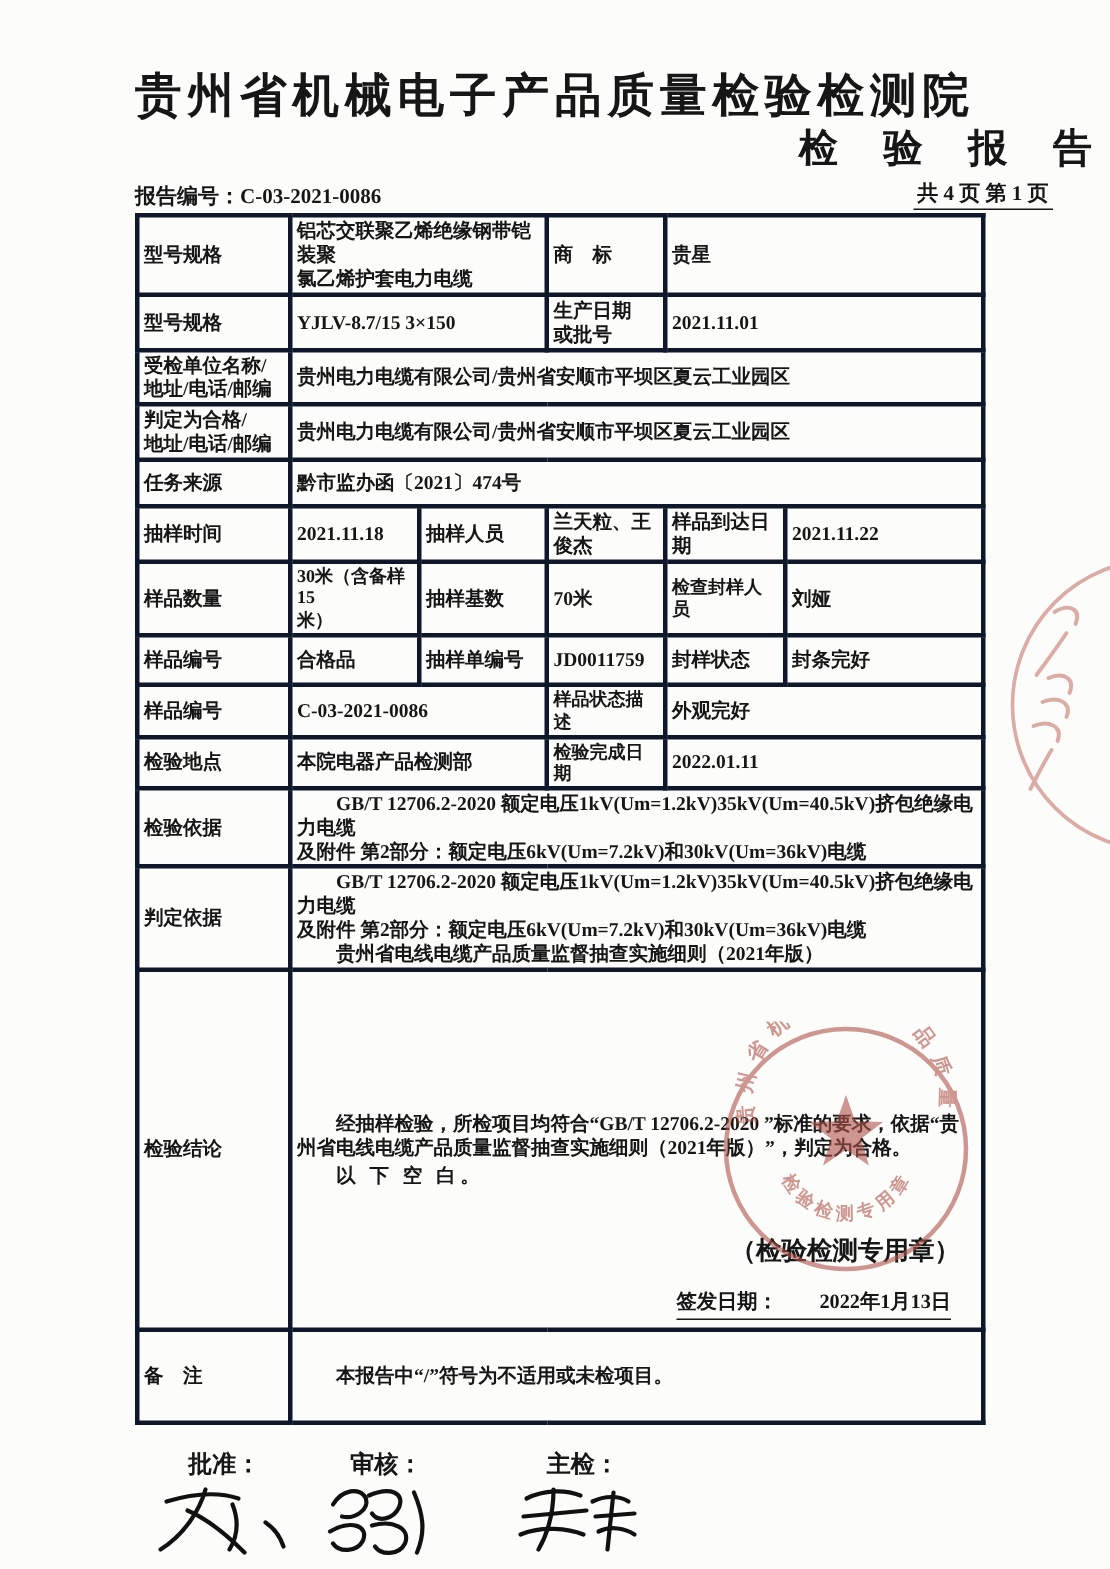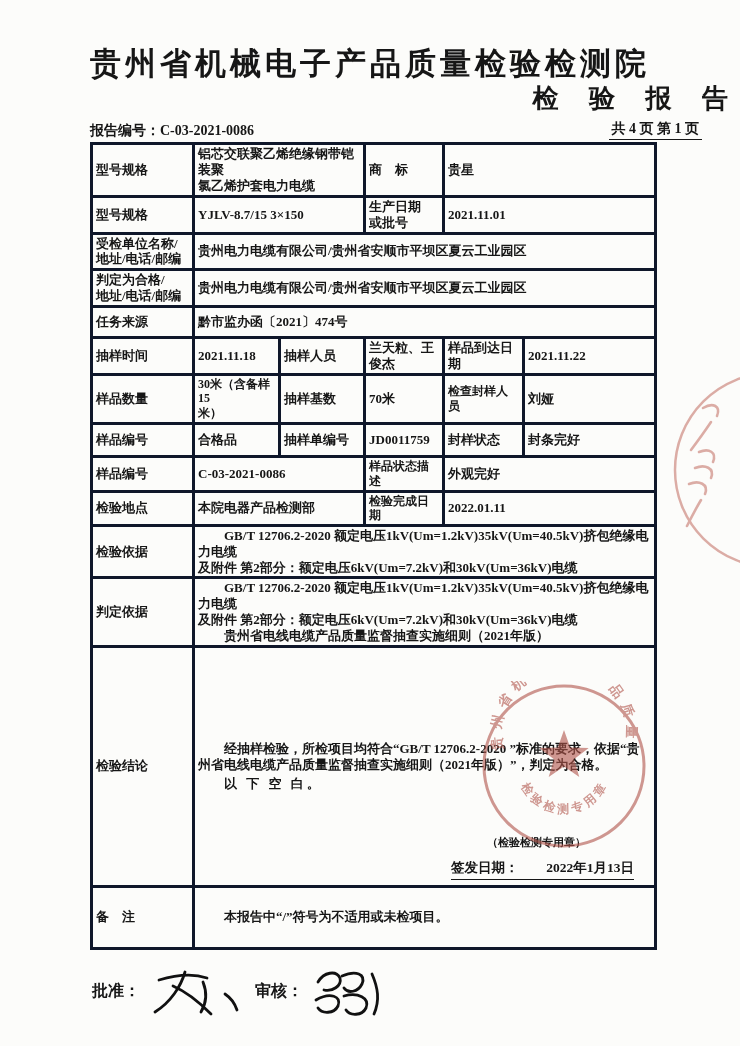--- a/index.html
+++ b/index.html
@@ -34,33 +34,33 @@
     overflow:hidden;
   }
   td.lbl{padding:1px 2px;}
   td.left{text-align:left;padding-left:7px;margin-top:11px;}
   .pre{white-space:pre-line;}
   .small{font-size:11px;margin-top:12px;}
   td.basis{text-align:left;padding:2px 4px 2px 5px;font-size:12.5px;}
   .indent{text-indent:2em;}
   td.concl-cell{position:relative;vertical-align:top;text-align:left;padding:24px 10px 0 8px;font-size:13.5px;}
   .concl-blank{margin-top:3px;letter-spacing:3px;}
-  .stamp-note{position:absolute;top:188px;left:292px;font-size:11px;white-space:nowrap;}
+  .stamp-note{position:absolute;top:176px;left:292px;font-size:17px;white-space:nowrap;}
   .issue-line{
     position:absolute;left:256px;right:20px;bottom:5px;
     display:flex;justify-content:space-between;
     border-bottom:1.5px solid #161616;padding-bottom:2px;
     font-size:13.5px;font-weight:bold;white-space:nowrap;
   }
   td.remark-cell{text-align:left;padding-left:7px;}
   .sign-row{
     display:flex;align-items:center;margin:16px 0 0 92px;
     font-size:16px;font-weight:bold;
   }
-  .sign-item{display:flex;align-items:center;}
+  .sign-item{display:flex;align-items:center;flex-direction:column;}
   .sign-item svg{margin-left:5px;}
   .s2{}
   .s3{margin-left:26px;}
   .stamp-main{position:absolute;left:479px;top:681px;opacity:.6;pointer-events:none;}
   .stamp-edge{position:absolute;left:655px;top:360px;opacity:.5;pointer-events:none;}
   .seal-ring-text{font-family:"Liberation Serif","DejaVu Serif",serif;font-weight:bold;}
 </style>
 </head>
 <body>
 
@@ -201,20 +201,35 @@
       <svg width="96" height="52" viewBox="0 0 96 52">
         <g fill="none" stroke="#111" stroke-width="2.8" stroke-linecap="round">
           <path d="M10,16 C16,6 28,4 32,12 C34,20 24,26 16,24"></path>
           <path d="M34,10 C48,4 58,8 54,18 C50,26 40,28 36,22"></path>
           <path d="M8,34 C22,26 34,30 30,40 C26,48 14,48 10,42"></path>
           <path d="M36,30 C50,26 62,32 58,42 C54,50 42,50 38,44"></path>
           <path d="M64,8 C70,22 72,34 66,48"></path>
         </g>
       </svg>
     </div>
+    <div class="sign-item s3">
+      <span>主检：</span>
+      <svg width="104" height="52" viewBox="0 0 104 52">
+        <g fill="none" stroke="#111" stroke-width="2.8" stroke-linecap="round">
+          <path d="M12,12 C24,6 38,6 48,10"></path>
+          <path d="M10,24 L52,20"></path>
+          <path d="M8,36 C22,30 40,32 50,36"></path>
+          <path d="M30,6 C30,18 28,32 20,46"></path>
+          <path d="M56,14 C64,10 74,10 80,14"></path>
+          <path d="M58,24 L84,22"></path>
+          <path d="M60,34 C68,30 78,32 84,36"></path>
+          <path d="M70,8 L66,46"></path>
+        </g>
+      </svg>
+    </div>
   </div>
 
   <svg class="stamp-main" width="170" height="170" viewBox="0 0 170 170">
     <circle cx="85" cy="85" r="80" fill="none" stroke="#b0544a" stroke-width="3"></circle>
     <path id="ringPath" d="M 24.1 68.7 A 63 63 0 1 1 145.9 68.7" fill="none"></path>
     <path id="ringBottomPath" d="M 42.4 104.9 A 47 47 0 0 0 127.6 104.9" fill="none"></path>
     <text class="seal-ring-text" font-size="13.5" letter-spacing="7" fill="#b0544a">
       <textPath href="#ringPath">贵州省机械电子产品质量检验检测院</textPath>
     </text>
     <text class="seal-ring-text" font-size="12" letter-spacing="3.5" fill="#b0544a">

